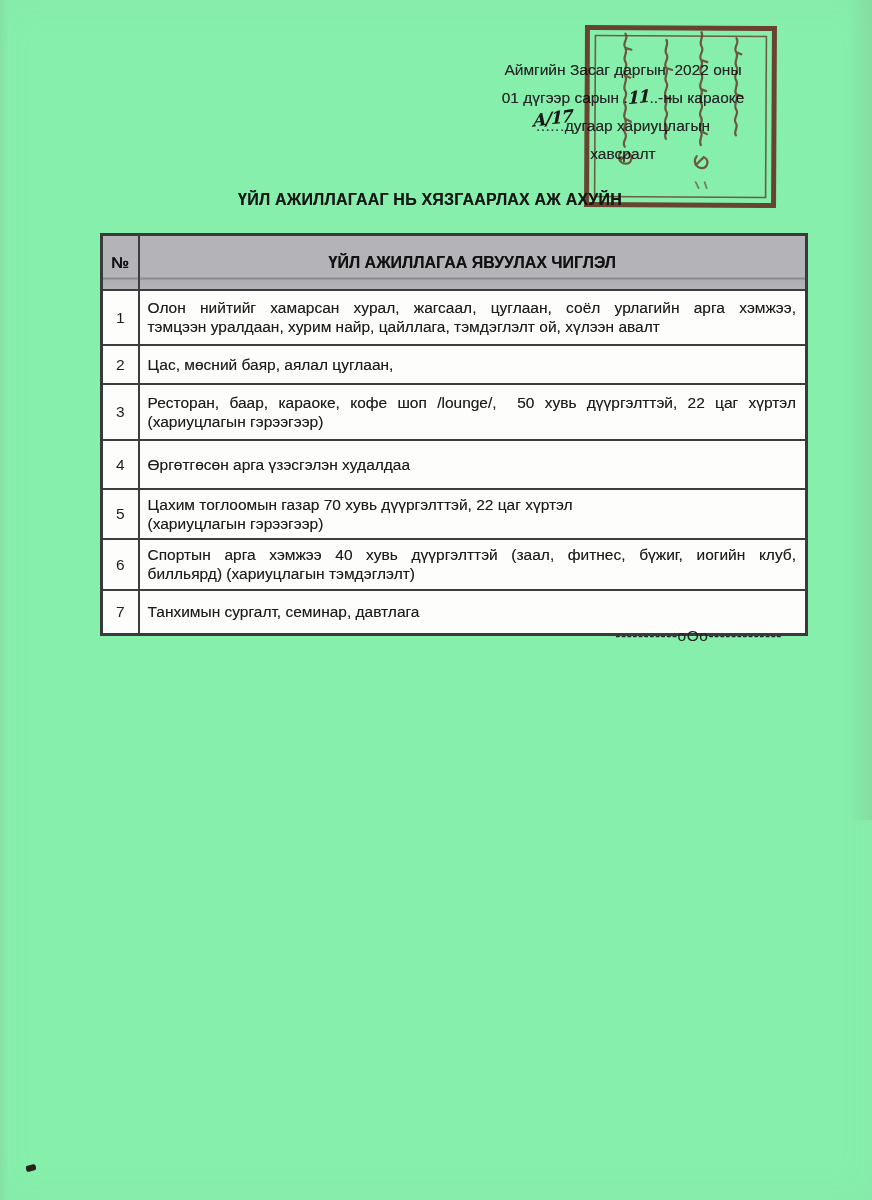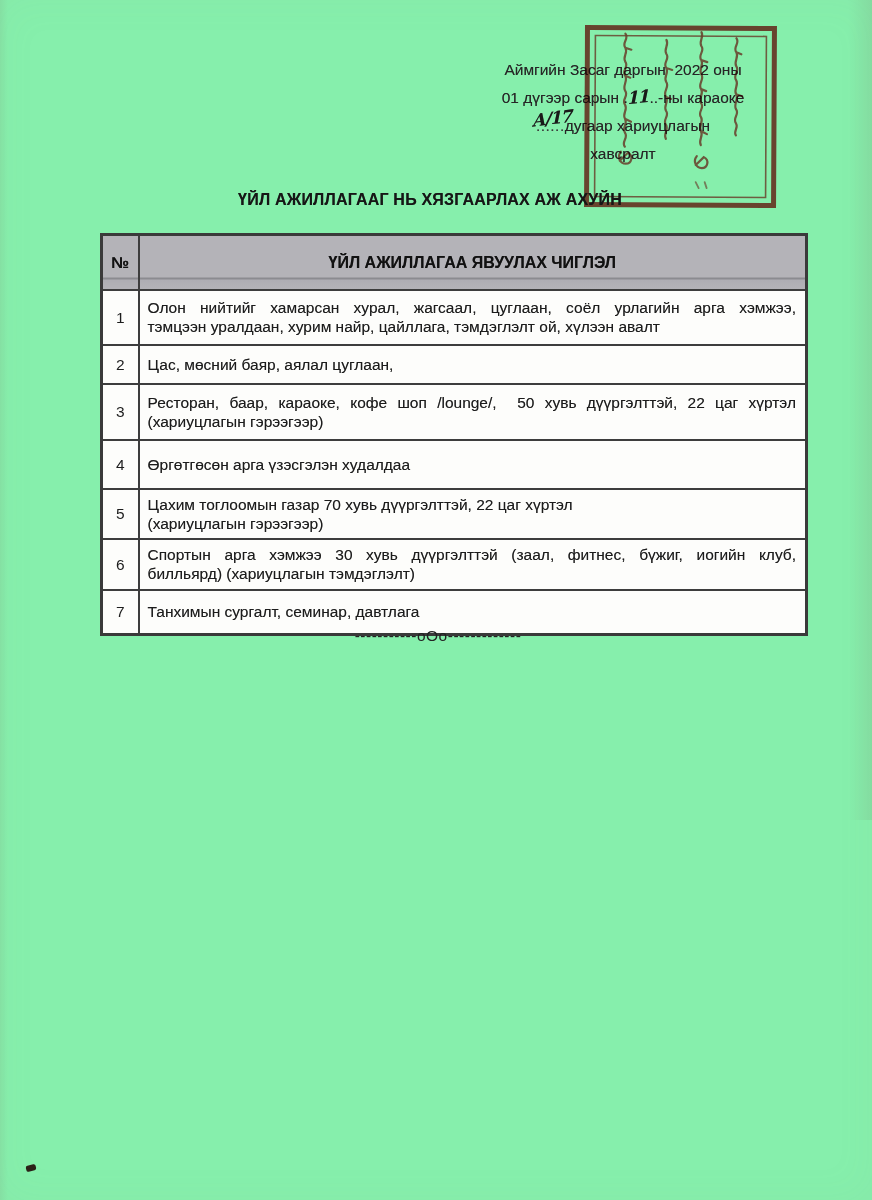--- a/index.html
+++ b/index.html
@@ -99,21 +99,21 @@
   tbody tr:nth-child(2) td { height: 30px; }
   tbody tr:nth-child(3) td { height: 47px; }
   tbody tr:nth-child(4) td { height: 40px; }
   tbody tr:nth-child(5) td { height: 41px; }
   tbody tr:nth-child(6) td { height: 42px; }
   tbody tr:nth-child(7) td { height: 35px; }
 
   
   .end-divider {
     position: absolute; top: 627px; left: 94px; width: 688px;
-    text-align: center; font-size: 15.5px; color: #222;
+    text-align: right; font-size: 15.5px; color: #222;
     letter-spacing: 0.5px;
   }
 
   .speck {
     position: absolute; left: 26px; top: 1165px;
     width: 10px; height: 6px; background: #2b2118;
     border-radius: 2px; transform: rotate(-14deg);
   }
 </style>
 </head>
@@ -202,21 +202,21 @@
         <tr>
           <td class="no-cell">5</td>
           <td class="text-cell">
             <span class="line">Цахим тоглоомын газар 70 хувь дүүргэлттэй, 22 цаг хүртэл</span>
             <span class="line">(хариуцлагын гэрээгээр)</span>
           </td>
         </tr>
         <tr>
           <td class="no-cell">6</td>
           <td class="text-cell">
-            <span class="line jline">Спортын арга хэмжээ 30 хувь дүүргэлттэй (заал, фитнес, бүжиг, иогийн клуб,</span>
+            <span class="line jline">Спортын арга хэмжээ 40 хувь дүүргэлттэй (заал, фитнес, бүжиг, иогийн клуб,</span>
             <span class="line">билльярд) (хариуцлагын тэмдэглэлт)</span>
           </td>
         </tr>
         <tr>
           <td class="no-cell">7</td>
           <td class="text-cell">
             <span class="line">Танхимын сургалт, семинар, давтлага</span>
           </td>
         </tr>
       </tbody>

